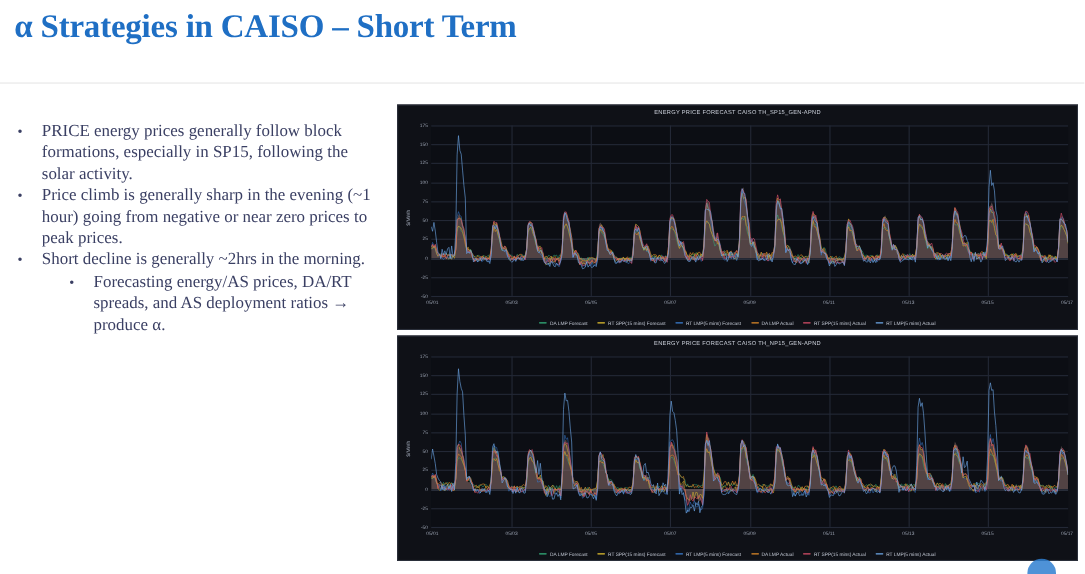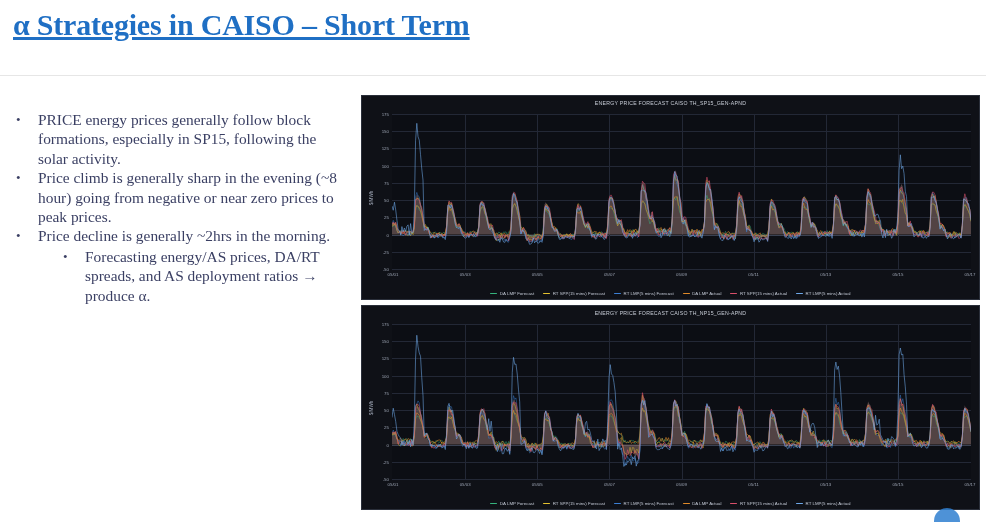--- a/index.html
+++ b/index.html
@@ -28,21 +28,20 @@
   .slide-title {
     position: absolute;
     left: 13px;
     top: 8px;
     font-family: "Liberation Serif", serif;
     font-weight: bold;
     font-size: 30px;
     letter-spacing: -0.2px;
     color: #1f6fc4;
     white-space: nowrap;
-    text-decoration: underline;
   }
 
   
   .bullets {
     position: absolute;
     left: 10px;
     top: 110px;
     width: 340px;
   }
   .bullet-row {
@@ -203,25 +202,25 @@
   <div class="slide-title">α Strategies in CAISO – Short Term</div>
 </div>
 
 <div class="bullets">
   <div class="bullet-row lvl1">
     <span class="bullet-mark">•</span>
     <span class="bullet-text">PRICE energy prices generally follow block formations, especially in SP15, following the solar activity.</span>
   </div>
   <div class="bullet-row lvl1">
     <span class="bullet-mark">•</span>
-    <span class="bullet-text">Price climb is generally sharp in the evening (~8 hour) going from negative or near zero prices to peak prices.</span>
+    <span class="bullet-text">Price climb is generally sharp in the evening (~1 hour) going from negative or near zero prices to peak prices.</span>
   </div>
   <div class="bullet-row lvl1">
     <span class="bullet-mark">•</span>
-    <span class="bullet-text">Price decline is generally ~2hrs in the morning.</span>
+    <span class="bullet-text">Short decline is generally ~2hrs in the morning.</span>
   </div>
   <div class="bullet-row lvl2">
     <span class="bullet-mark">•</span>
     <span class="bullet-text">Forecasting energy/AS prices, DA/RT spreads, and AS deployment ratios → produce α.</span>
   </div>
 </div>
 
 <div class="chart-panel" id="chart-panel-sp15">
   <div class="chart-title">ENERGY PRICE FORECAST CAISO TH_SP15_GEN-APND</div>
   <div class="ylabel">$/MWh</div>

